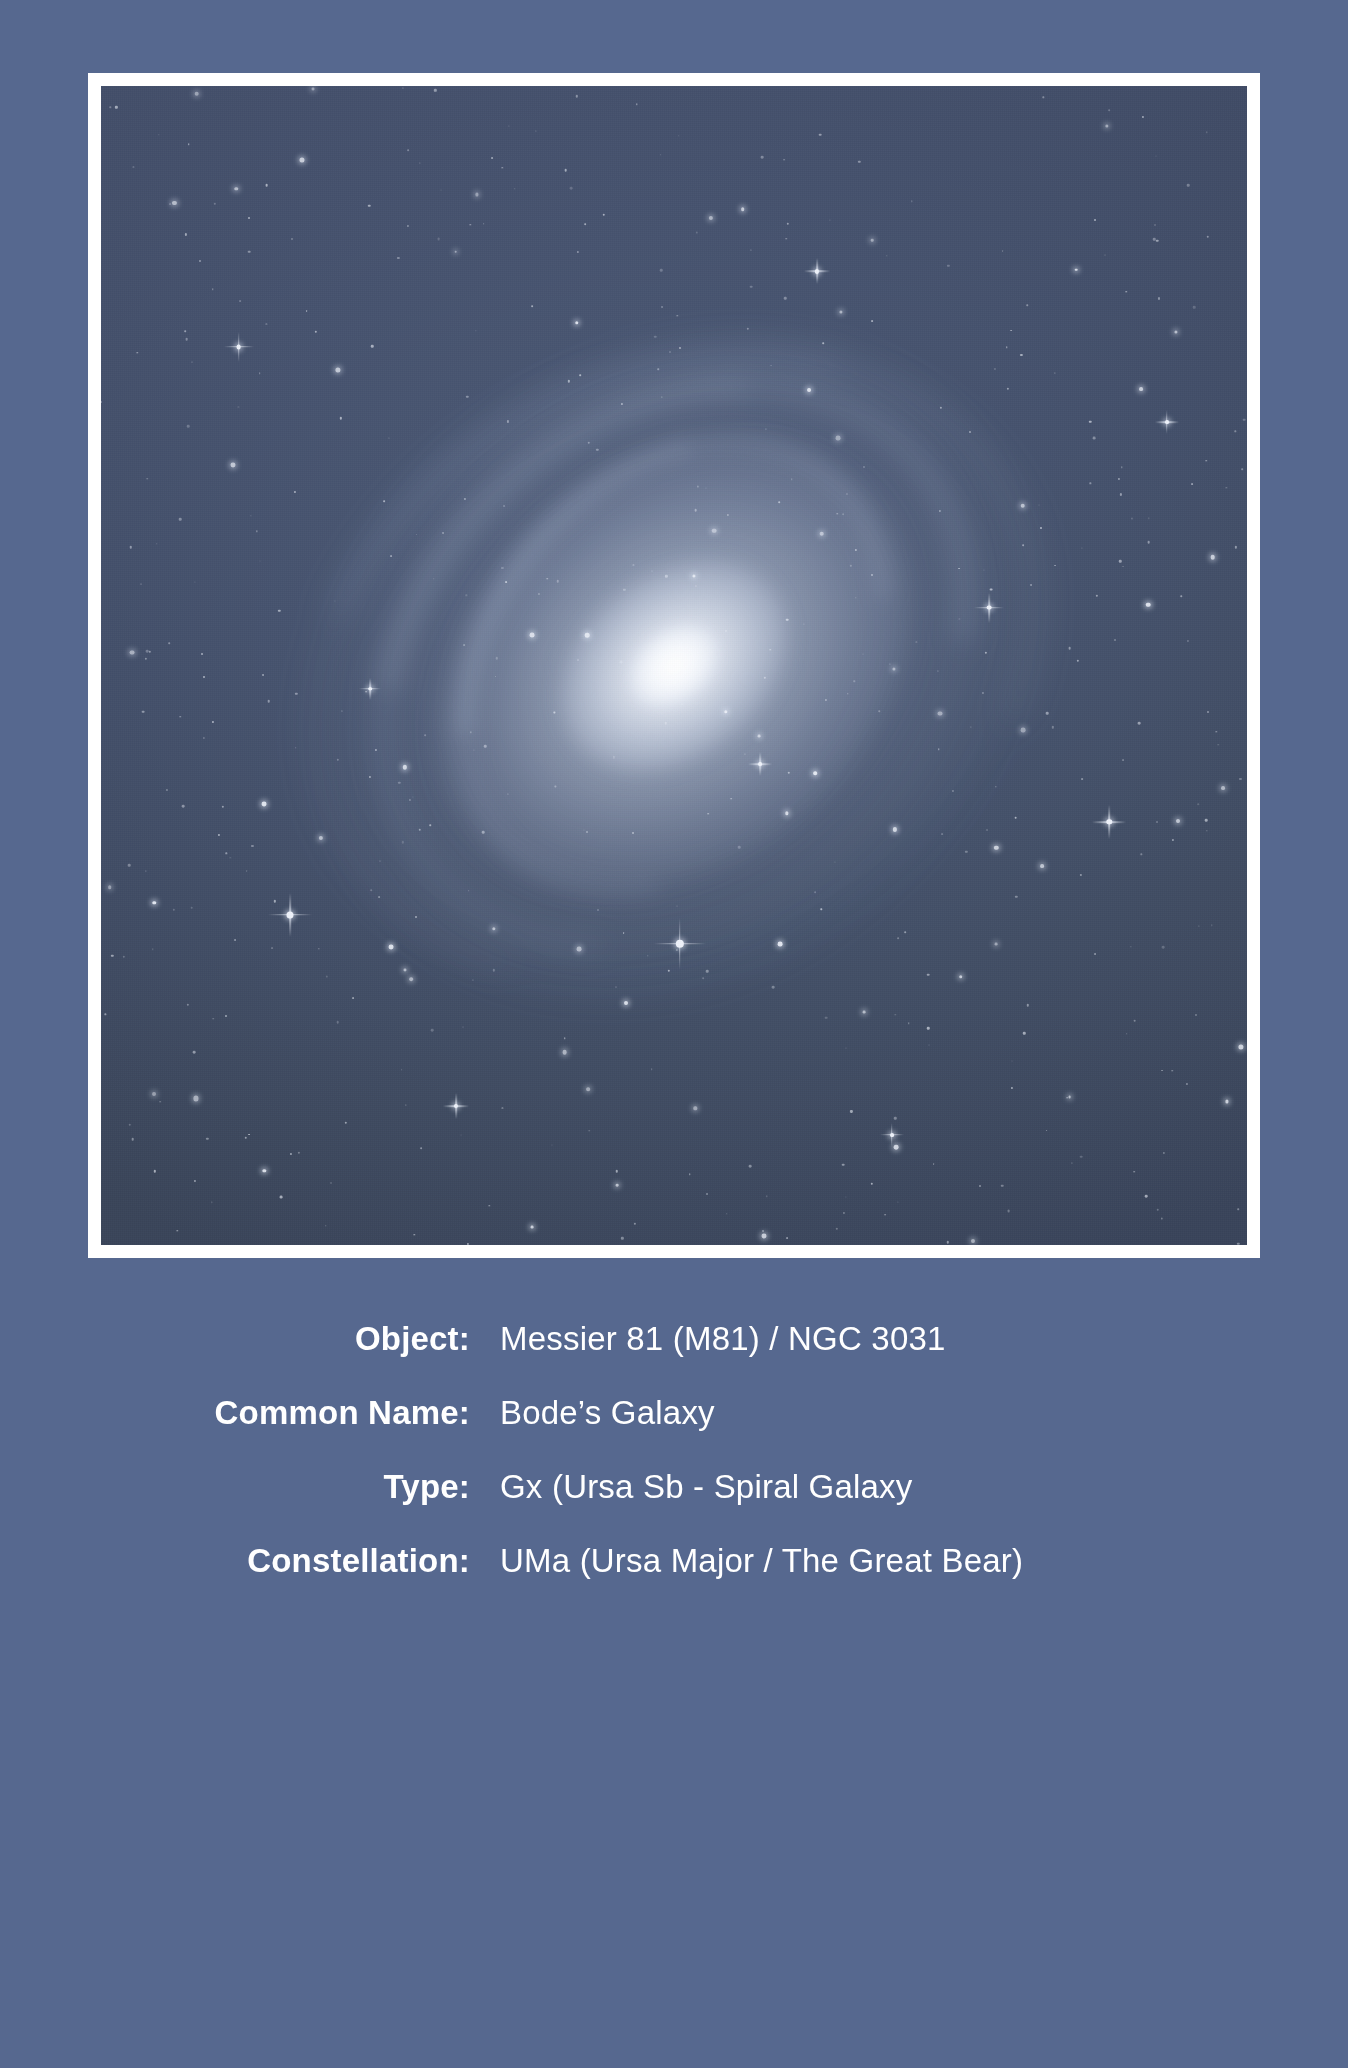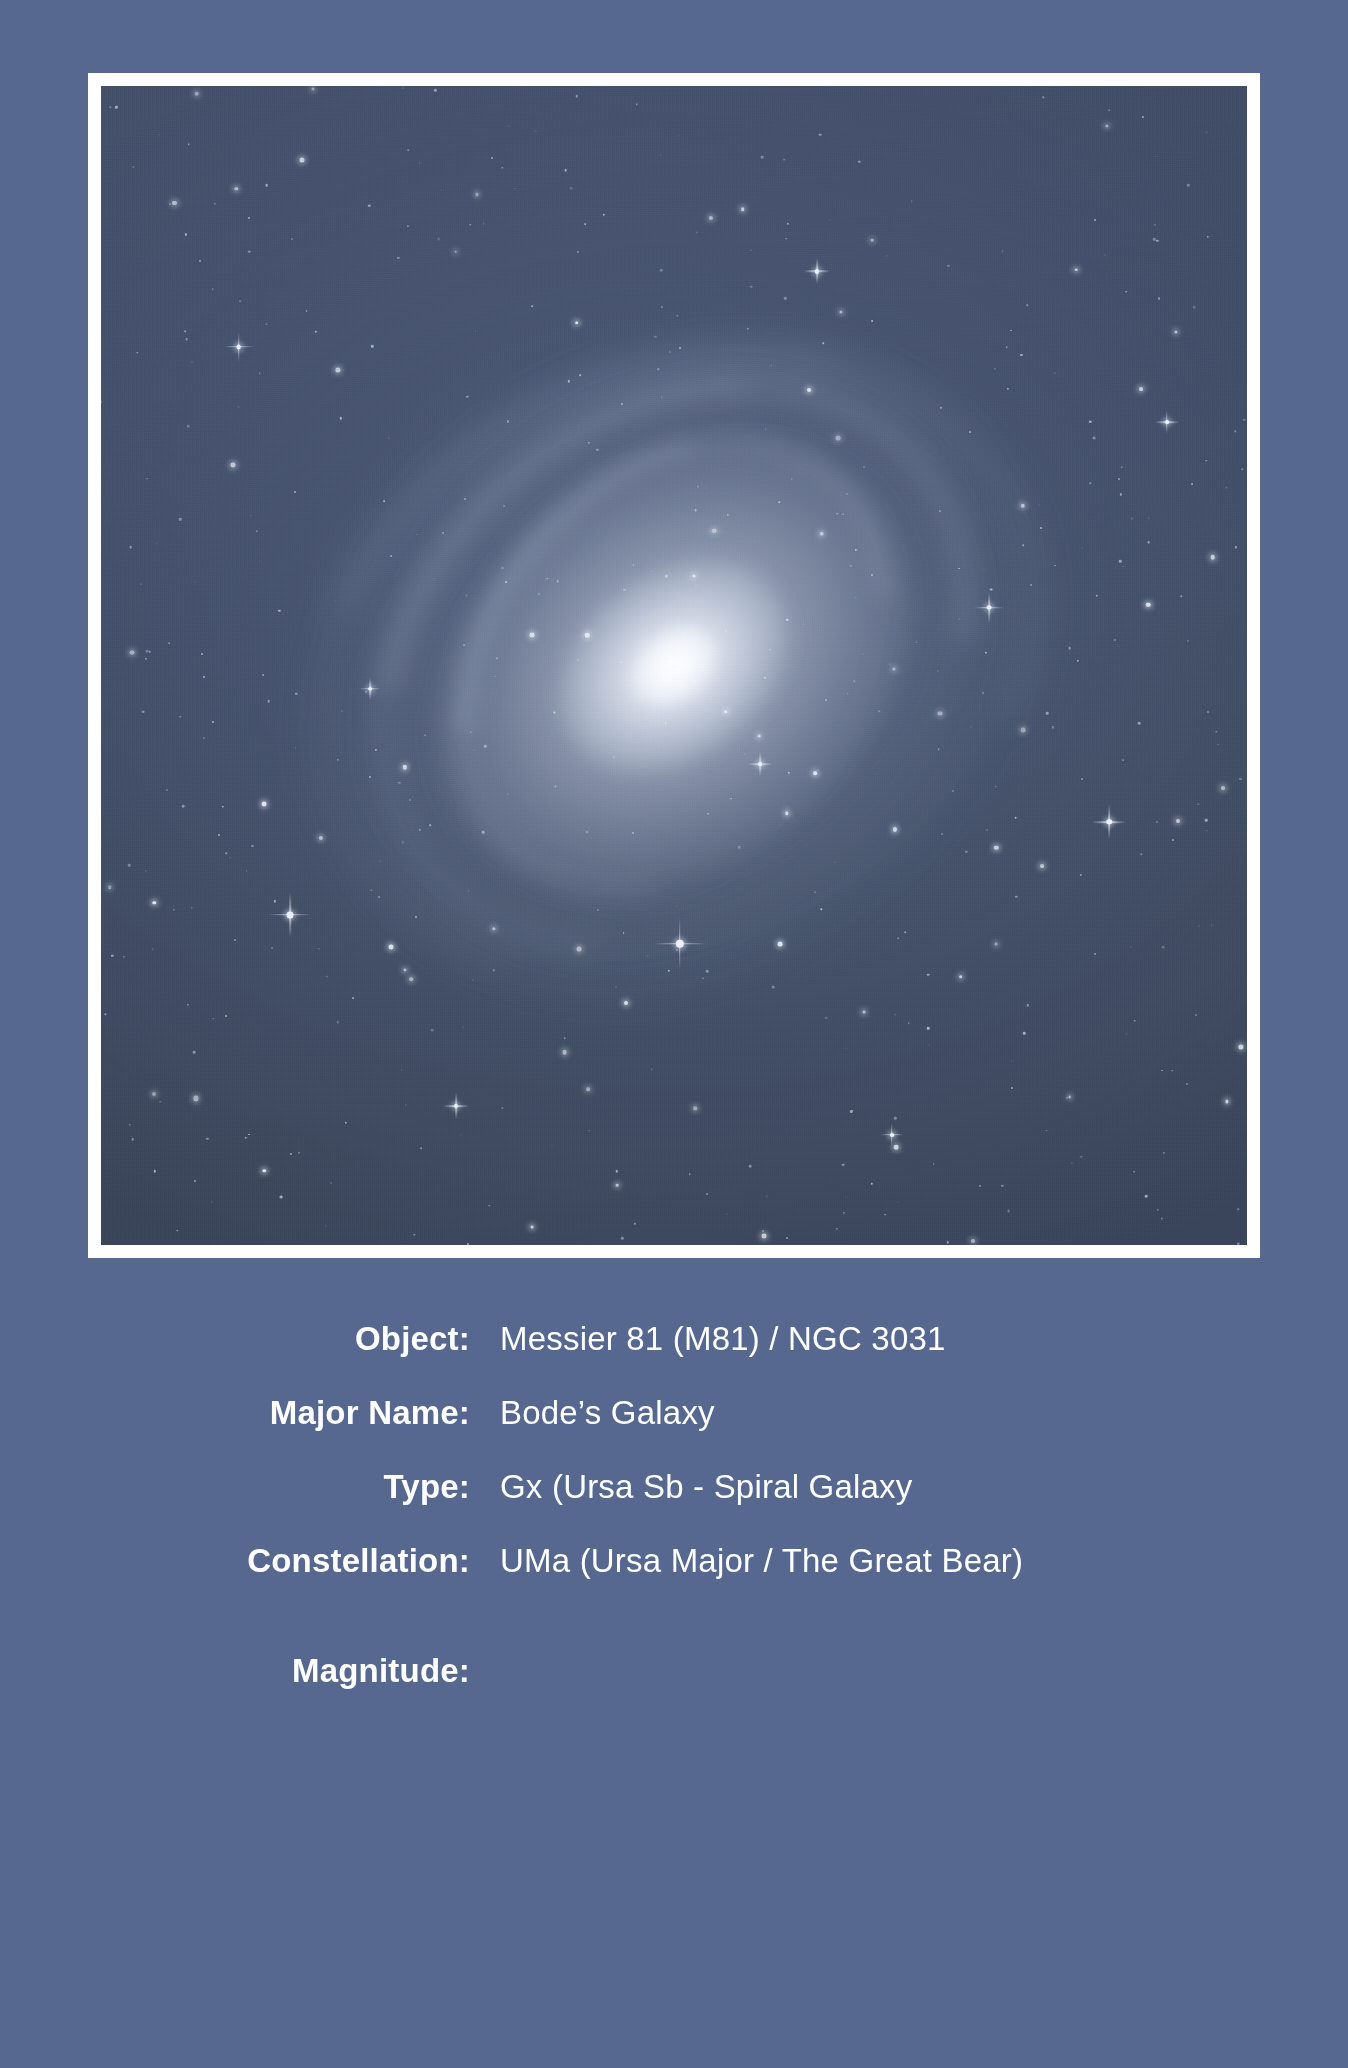--- a/index.html
+++ b/index.html
@@ -736,35 +736,34 @@
   </div>
 
   <div id="info">
 
     <div class="info-row">
       <div class="info-label">Object:</div>
       <div class="info-value">Messier 81 (M81) / NGC 3031</div>
     </div>
 
     <div class="info-row">
-      <div class="info-label">Major Name:</div>
+      <div class="info-label">Common Name:</div>
       <div class="info-value">Bode’s Galaxy</div>
     </div>
 
     <div class="info-row">
       <div class="info-label">Type:</div>
       <div class="info-value">Gx (Ursa Sb - Spiral Galaxy</div>
     </div>
 
     <div class="info-row">
       <div class="info-label">Constellation:</div>
       <div class="info-value">UMa (Ursa Major / The Great Bear)</div>
     </div>
 
     <div class="info-row">
     </div>
 
     <div class="info-row">
-      <div class="info-label">Magnitude:</div>
     </div>
 
   </div>
 </div>
 
 </body></html>

